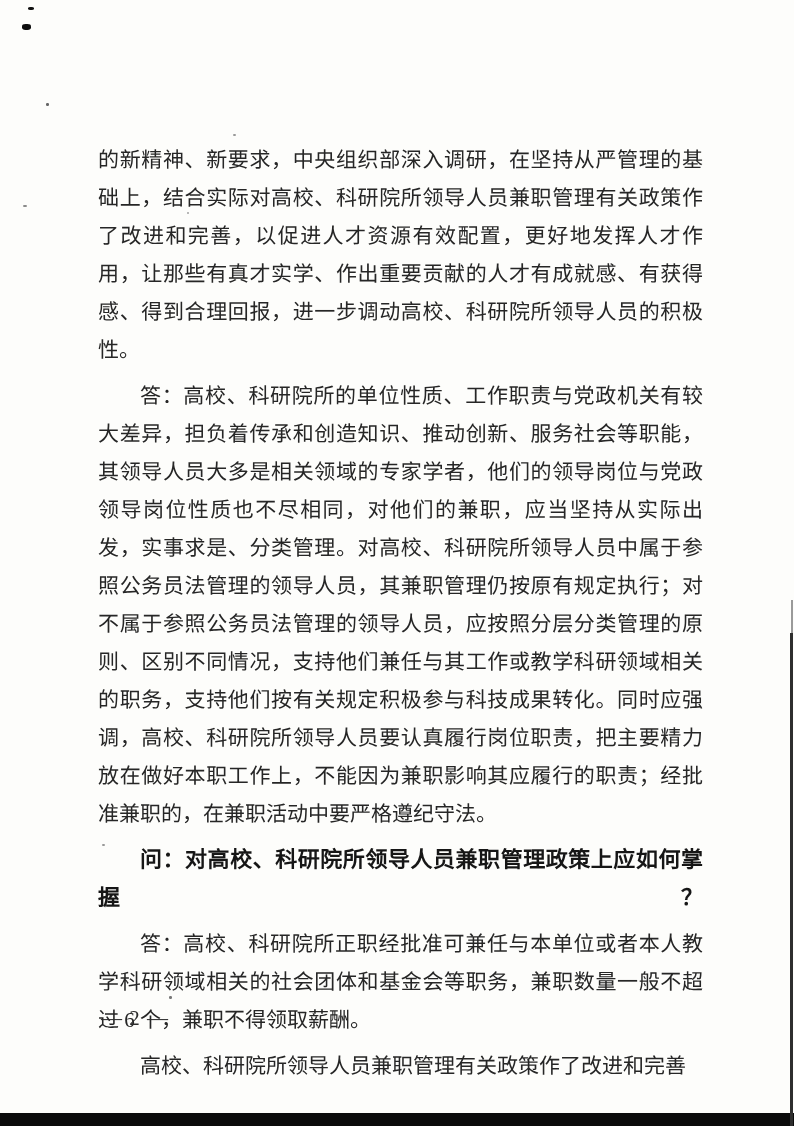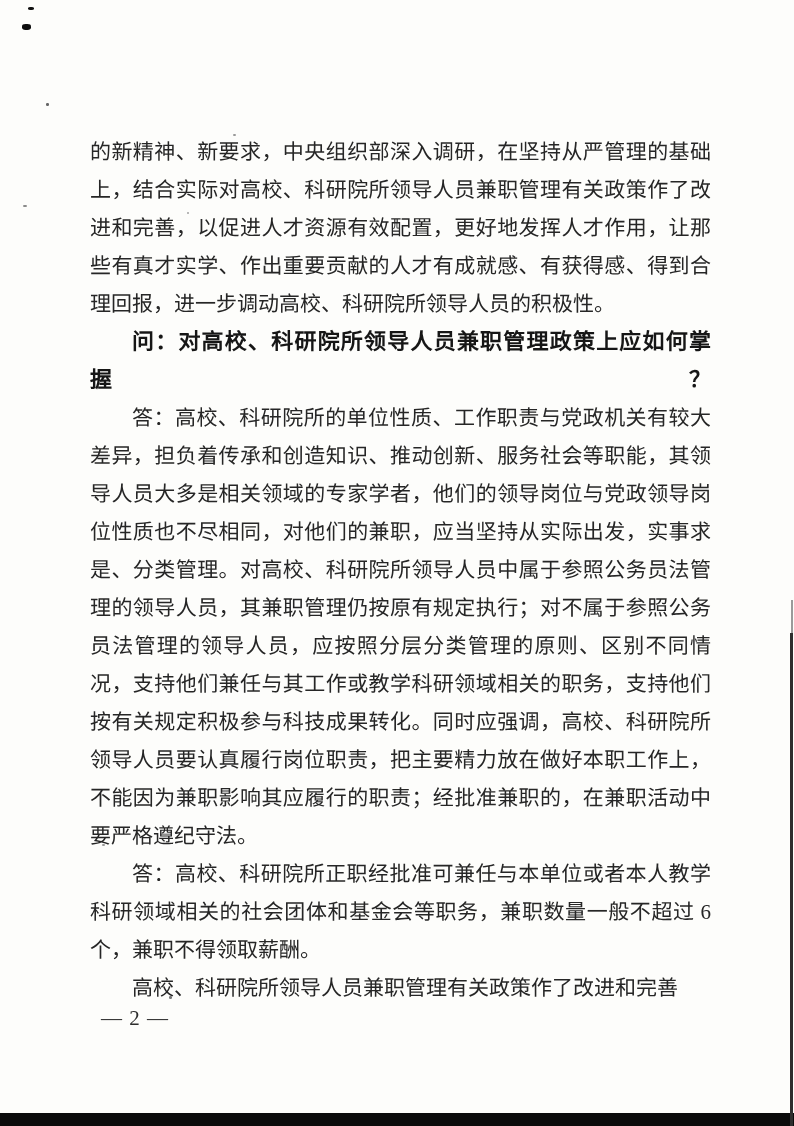--- a/index.html
+++ b/index.html
@@ -18,21 +18,21 @@
     font-family: "Liberation Serif", "DejaVu Serif", serif;
     color: #262626;
   }
   .text-block {
     position: absolute;
     left: 90px;
     top: 133px;
     width: 621px;
   }
   .text-block p {
-    margin: 0;
+    margin: 8px;
     padding: 0;
     font-size: 21px;
     line-height: 38px;
     text-align: justify;
     text-justify: inter-ideograph;
     word-break: break-all;
   }
   .text-block p.indent { text-indent: 42px; }
   .text-block p.question {
     font-family: "Liberation Sans", "DejaVu Sans", sans-serif;
@@ -92,22 +92,22 @@
   .speck.s7 { left: 169px; top: 996px;  width: 3px; height: 3px; background: #777; }
   .speck.s8 { left: 102px; top: 844px;  width: 3px; height: 2px; background: #999; }
 </style>
 </head>
 <body>
 
 <div class="scan-page">
 
   <div class="text-block">
     <p>的新精神、新要求，中央组织部深入调研，在坚持从严管理的基础上，结合实际对高校、科研院所领导人员兼职管理有关政策作了改进和完善，以促进人才资源有效配置，更好地发挥人才作用，让那些有真才实学、作出重要贡献的人才有成就感、有获得感、得到合理回报，进一步调动高校、科研院所领导人员的积极性。</p>
+    <p class="indent">答：高校、科研院所的单位性质、工作职责与党政机关有较大差异，担负着传承和创造知识、推动创新、服务社会等职能，其领导人员大多是相关领域的专家学者，他们的领导岗位与党政领导岗位性质也不尽相同，对他们的兼职，应当坚持从实际出发，实事求是、分类管理。对高校、科研院所领导人员中属于参照公务员法管理的领导人员，其兼职管理仍按原有规定执行；对不属于参照公务员法管理的领导人员，应按照分层分类管理的原则、区别不同情况，支持他们兼任与其工作或教学科研领域相关的职务，支持他们按有关规定积极参与科技成果转化。同时应强调，高校、科研院所领导人员要认真履行岗位职责，把主要精力放在做好本职工作上，不能因为兼职影响其应履行的职责；经批准兼职的，在兼职活动中要严格遵纪守法。</p>
     <p class="indent question q-stretch">问：对高校、科研院所领导人员兼职管理政策上应如何掌握？</p>
-    <p class="indent">答：高校、科研院所的单位性质、工作职责与党政机关有较大差异，担负着传承和创造知识、推动创新、服务社会等职能，其领导人员大多是相关领域的专家学者，他们的领导岗位与党政领导岗位性质也不尽相同，对他们的兼职，应当坚持从实际出发，实事求是、分类管理。对高校、科研院所领导人员中属于参照公务员法管理的领导人员，其兼职管理仍按原有规定执行；对不属于参照公务员法管理的领导人员，应按照分层分类管理的原则、区别不同情况，支持他们兼任与其工作或教学科研领域相关的职务，支持他们按有关规定积极参与科技成果转化。同时应强调，高校、科研院所领导人员要认真履行岗位职责，把主要精力放在做好本职工作上，不能因为兼职影响其应履行的职责；经批准兼职的，在兼职活动中要严格遵纪守法。</p>
     <p class="indent">答：高校、科研院所正职经批准可兼任与本单位或者本人教学科研领域相关的社会团体和基金会等职务，兼职数量一般不超过 6 个，兼职不得领取薪酬。</p>
     <p class="indent">高校、科研院所领导人员兼职管理有关政策作了改进和完善</p>
   </div>
 
   <div class="page-number">— 2 —</div>
 
   <div class="scan-bar-bottom"></div>
   <div class="scan-line-right"></div>
   <div class="scan-line-right-faint"></div>
 

